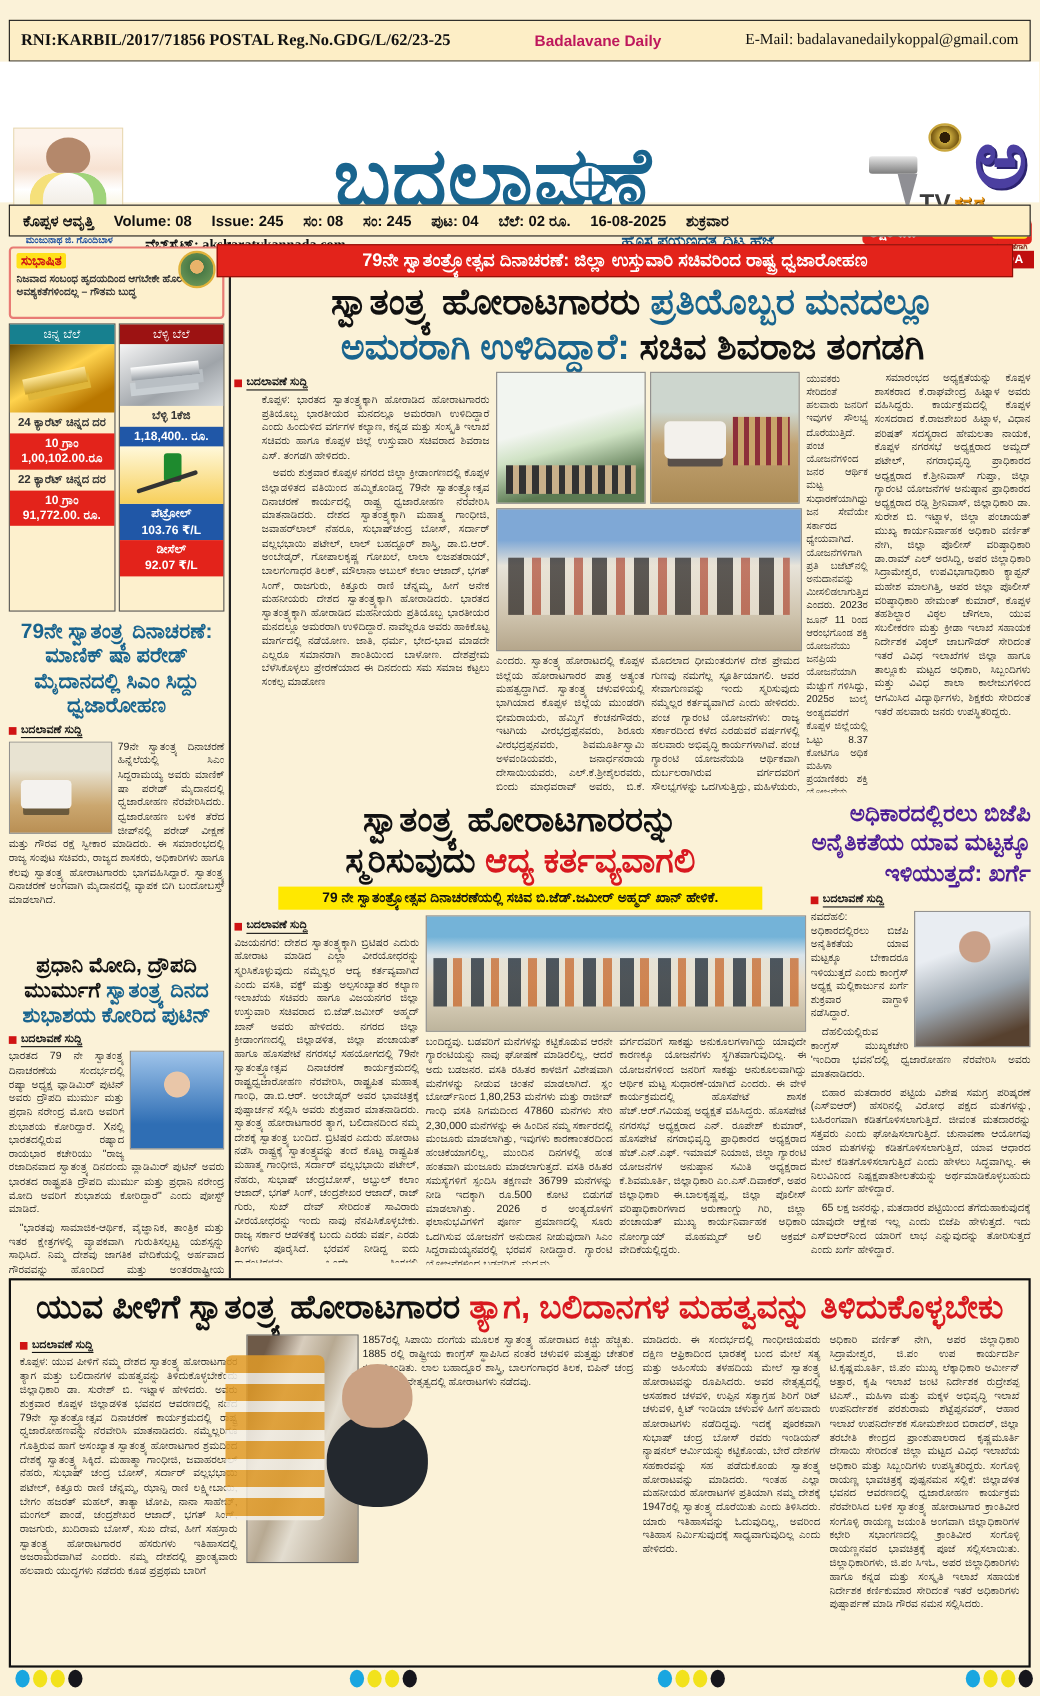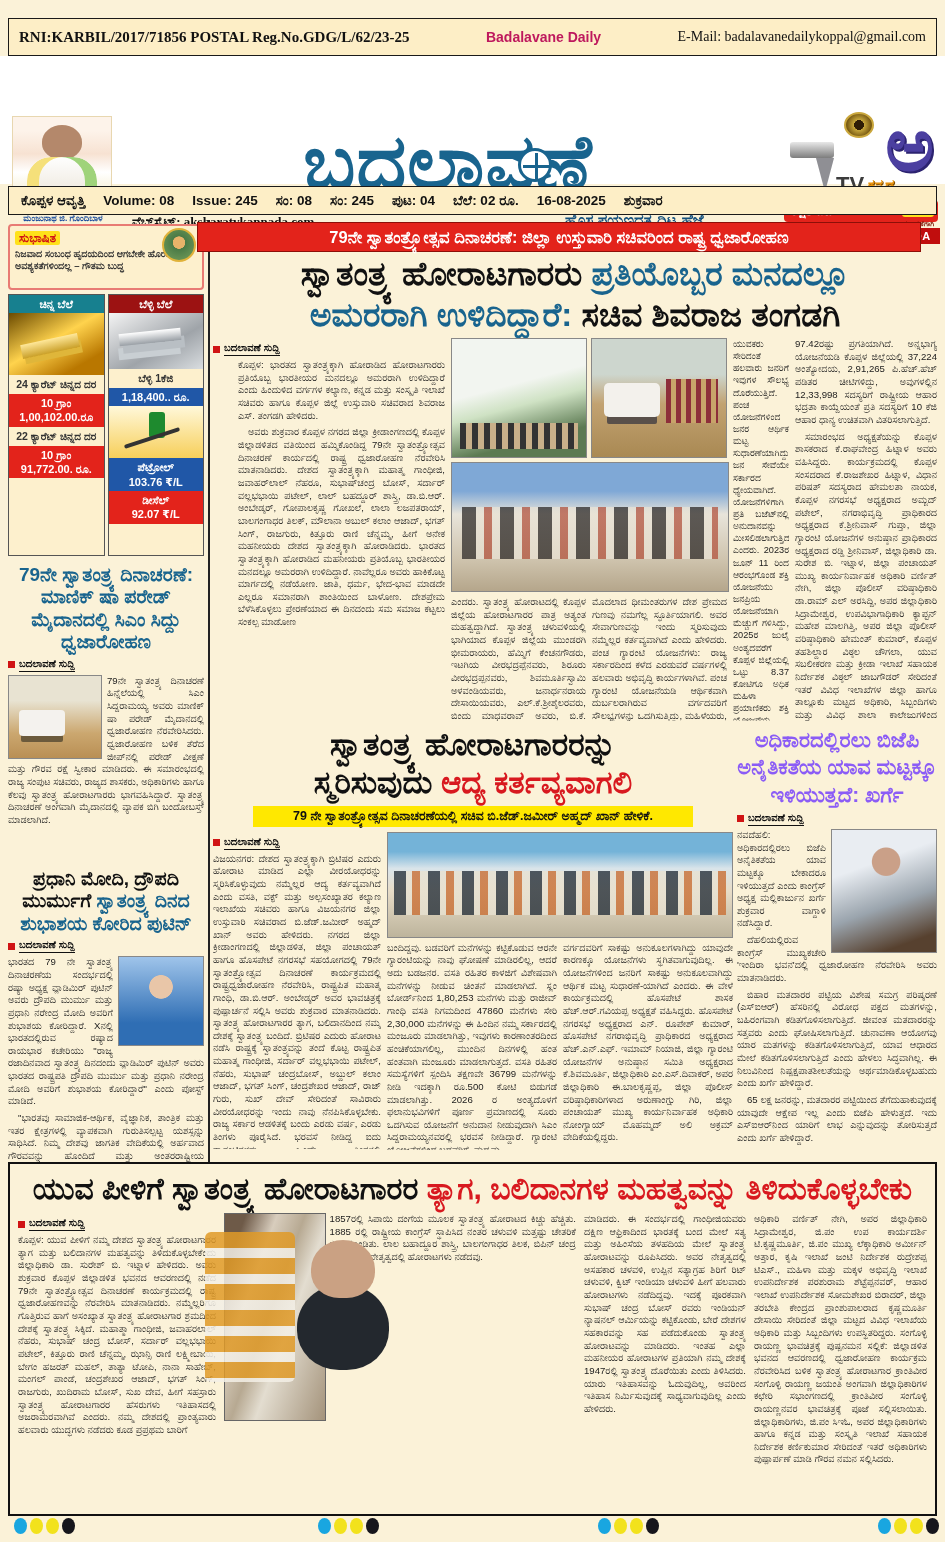--- a/index.html
+++ b/index.html
@@ -42,21 +42,21 @@
   .issueline{left:8px;top:186px;width:929px;height:29px;background:#fdeec6;border:1.5px solid #1a1a1a;display:flex;align-items:center;gap:18px;padding:0 12px;font-size:13.5px;font-weight:bold;color:#111;}
   .sidebar{left:8px;top:220px;width:198px;height:940px;}
   
   .quote{left:0;top:4px;width:196px;height:66px;background:#fdf0cd;border:2px solid #e87b74;border-radius:4px;padding:2px 5px;}
   .quote .label{display:inline-block;background:#ffe11a;color:#d01414;font-weight:bold;font-size:12px;padding:0 4px;border-radius:2px;}
   .quote .buddha{position:absolute;right:6px;top:2px;width:30px;height:30px;border-radius:50%;border:2px solid #e0b23a;background:radial-gradient(circle at 50% 42%,#e8b36a 26%,#4a7a46 28%,#77a05c);}
   .quote .qt{font-size:9.5px;font-weight:bold;color:#333;line-height:1.25;margin-top:2px;}
   
   .rates{left:0;top:74px;width:196px;height:262px;display:flex;gap:3px;}
   .rcol{flex:1;border:1.5px solid #555;background:#fdf0cd;display:flex;flex-direction:column;}
-  .rhead{height:18px;color:#fff;font-size:11px;font-weight:bold;display:flex;align-items:center;justify-content:center;}
+  .rhead{height:18px;color:#fff;font-size:11px;font-weight:normal;display:flex;align-items:center;justify-content:center;}
   .rhead.gold{background:#17808f;}
   .rhead.silver{background:#9c1212;}
   .img-gold{height:62px;background:linear-gradient(150deg,#6b4a00,#ffd34d 45%,#b97700 80%);position:relative;}
   .img-gold::after{content:"";position:absolute;left:12px;top:26px;width:58px;height:14px;background:linear-gradient(#ffe89a,#caa029);transform:rotate(-12deg);box-shadow:2px 6px 0 #dfb63a;}
   .img-silver{height:56px;background:linear-gradient(150deg,#f4f4f4,#9fa4a9 60%,#d9dde0);position:relative;}
   .img-silver::after{content:"";position:absolute;left:10px;top:18px;width:62px;height:12px;background:linear-gradient(#ffffff,#9aa0a6);transform:rotate(-6deg);box-shadow:3px 8px 0 #b9bfc4, -2px 14px 0 #c9cfd3;}
   .img-petrol{height:52px;background:linear-gradient(#fff8da,#f7cf5a);position:relative;}
   .img-petrol::before{content:"";position:absolute;left:40px;top:6px;width:16px;height:26px;background:#1e8a2e;border-radius:3px;}
   .img-petrol::after{content:"";position:absolute;left:14px;top:30px;width:58px;height:4px;background:#333;border-radius:2px;transform:rotate(-18deg);}
   .rlabel{font-size:10.5px;font-weight:bold;color:#333;text-align:center;padding:3px 0;line-height:1.25;}
@@ -104,21 +104,21 @@
   .midhead .red{color:#d8191f;}
   .ystrip{margin:4px auto 0 auto;width:440px;background:#ffe800;color:#111;font-size:12.5px;font-weight:bold;text-align:center;padding:3px 0;}
   .midbody{display:flex;gap:6px;margin-top:5px;height:318px;overflow:hidden;}
   .midc1{width:168px;}
   .midright{flex:1;display:flex;flex-direction:column;gap:4px;}
   .ph-dais{width:100%;height:106px;background:linear-gradient(#74b3d8 18%,#d9e4ea 34%,#e8ddc8 55%,#bdb49c);position:relative;border:1px solid #888;box-sizing:border-box;}
   .ph-dais::after{content:"";position:absolute;left:6px;top:38px;right:6px;height:44px;background:repeating-linear-gradient(90deg,#28323c 0 12px,#e8e2d2 12px 18px,#c96f35 18px 26px,#e8e2d2 26px 34px);opacity:.8;}
   .midcols{display:flex;gap:6px;flex:1;overflow:hidden;}
   .midcols .body{flex:1;}
   .kharge{left:737px;top:726px;width:200px;height:434px;}
-  .khead{font-size:21px;font-weight:bold;color:#8b5cf6;text-align:center;line-height:1.3;}
+  .khead{font-size:21px;font-weight:bold;color:#4c1d95;text-align:right;line-height:1.3;}
   .ph-kharge{width:104px;height:122px;float:right;margin:0 0 3px 5px;background:radial-gradient(circle at 52% 26%,#caa088 13%,transparent 14%),linear-gradient(160deg,#e9edf2 30%,#9aa4ad 60%,#57412f 88%);}
   
   .bottom{left:8px;top:1162px;width:929px;height:354px;border:2px solid #111;background:#fbf2d8;padding:6px 8px;box-sizing:border-box;}
   .bothead{text-align:center;font-size:30px;font-weight:bold;color:#111;line-height:1.1;margin-top:2px;}
   .bothead .red{color:#d8191f;}
   .botbody{display:flex;gap:8px;margin-top:8px;height:280px;overflow:hidden;}
   .bcol1{width:198px;}
   .bcenter{width:352px;display:flex;flex-direction:row;gap:4px;}
   .ph-podium{width:100%;height:208px;background:linear-gradient(110deg,#6e5a48 12%,#d8cdbd 30%,#b7a992 46%,#e3ddd0 60%,#a4937b);position:relative;border:1px solid #666;box-sizing:border-box;}
   .ph-podium::before{content:"";position:absolute;left:86px;top:26px;width:64px;height:58px;border-radius:50% 50% 44% 44%;background:#caa183;box-shadow:0 58px 0 14px #23282e;}
@@ -275,21 +275,20 @@
       </div>
       <div class="ph ph-group"></div>
       <div class="undercols">
         <div class="body">ಎಂದರು. ಸ್ವಾತಂತ್ರ್ಯ ಹೋರಾಟದಲ್ಲಿ ಕೊಪ್ಪಳ ಜಿಲ್ಲೆಯ ಹೋರಾಟಗಾರರ ಪಾತ್ರ ಅತ್ಯಂತ ಮಹತ್ವದ್ದಾಗಿದೆ. ಸ್ವಾತಂತ್ರ್ಯ ಚಳುವಳಿಯಲ್ಲಿ ಭಾಗಿಯಾದ ಕೊಪ್ಪಳ ಜಿಲ್ಲೆಯ ಮುಂಡರಗಿ ಭೀಮರಾಯರು, ಹೆಮ್ಮಿಗೆ ಕೆಂಚನಗೌಡರು, ಇಟಗಿಯ ವೀರಭದ್ರಪ್ಪೆನವರು, ಶಿರೂರು ವೀರಭದ್ರಪ್ಪನವರು, ಶಿವಮೂರ್ತಿಸ್ವಾಮಿ ಅಳವಂಡಿಯವರು, ಜನಾರ್ಧನರಾಯ ದೇಸಾಯಿಯವರು, ಎಲ್.ಕೆ.ಶ್ರೀಶೈಲರವರು, ಬಿಂದು ಮಾಧವರಾವ್ ಅವರು, ಬಿ.ಕೆ. ಪ್ರಾಣೇಶಾಚಾರ್ಯರು, ಮುರಡಿ ಭೀಮಪ್ಪ</div>
         <div class="body">ಮೊದಲಾದ ಧೀಮಂತರುಗಳ ದೇಶ ಪ್ರೇಮದ ಗುಣವು ನಮಗೆಲ್ಲ ಸ್ಫೂರ್ತಿಯಾಗಲಿ. ಅವರ ಸೇವಾಗುಣವನ್ನು ಇಂದು ಸ್ಮರಿಸುವುದು ನಮ್ಮೆಲ್ಲರ ಕರ್ತವ್ಯವಾಗಿದೆ ಎಂದು ಹೇಳಿದರು. ಪಂಚ ಗ್ಯಾರಂಟಿ ಯೋಜನೆಗಳು: ರಾಜ್ಯ ಸರ್ಕಾರದಿಂದ ಕಳೆದ ಎರಡುವರೆ ವರ್ಷಗಳಲ್ಲಿ ಹಲವಾರು ಅಭಿವೃದ್ಧಿ ಕಾರ್ಯಗಳಾಗಿವೆ. ಪಂಚ ಗ್ಯಾರಂಟಿ ಯೋಜನೆಯಡಿ ಆರ್ಥಿಕವಾಗಿ ದುರ್ಬಲರಾಗಿರುವ ವರ್ಗದವರಿಗೆ ಸೌಲಭ್ಯಗಳನ್ನು ಒದಗಿಸುತ್ತಿದ್ದು, ಮಹಿಳೆಯರು, ಪಡಿತರ ಚೀಟಿದಾರರು,</div>
       </div>
     </div>
     <div class="msliver body" style="height:383px;">ಯುವಕರು ಸೇರಿದಂತೆ ಹಲವಾರು ಜನರಿಗೆ ಇವುಗಳ ಸೌಲಭ್ಯ ದೊರೆಯುತ್ತಿದೆ. ಪಂಚ ಯೋಜನೆಗಳಿಂದ ಜನರ ಆರ್ಥಿಕ ಮಟ್ಟ ಸುಧಾರಣೆಯಾಗಿದ್ದು, ಜನ ಸೇವೆಯೇ ಸರ್ಕಾರದ ಧ್ಯೇಯವಾಗಿದೆ. ಯೋಜನೆಗಳಿಗಾಗಿ ಪ್ರತಿ ಬಜೆಟ್‌ನಲ್ಲಿ ಅನುದಾನವನ್ನು ಮೀಸಲಿಡಲಾಗುತ್ತಿದೆ ಎಂದರು. 2023ರ ಜೂನ್ 11 ರಿಂದ ಆರಂಭಗೊಂಡ ಶಕ್ತಿ ಯೋಜನೆಯು ಜನಪ್ರಿಯ ಯೋಜನೆಯಾಗಿ ಮೆಚ್ಚುಗೆ ಗಳಿಸಿದ್ದು, 2025ರ ಜುಲೈ ಅಂತ್ಯದವರೆಗೆ ಕೊಪ್ಪಳ ಜಿಲ್ಲೆಯಲ್ಲಿ ಒಟ್ಟು 8.37 ಕೋಟಿಗೂ ಅಧಿಕ ಮಹಿಳಾ ಪ್ರಯಾಣಿಕರು ಶಕ್ತಿ ಯೋಜನೆಯ ಸದುಪಯೋಗ ಪಡೆದು- ಕೊಂಡಿದ್ದಾರೆ. ಇದಕ್ಕಾಗಿ ಒಟ್ಟು 303.45 ಕೋಟಿ ರೂ. ವೆಚ್ಚ ಮಾಡಲಾಗಿದೆ. ಗೃಹಜ್ಯೋತಿ ಯೋಜನೆಯಡಿ 2025ರ ಜೂನ್ 30 ರವರೆಗೆ ಕೊಪ್ಪಳ ಜಿಲ್ಲಾ ವ್ಯಾಪ್ತಿಯಲ್ಲಿ ಗೃಹ ಜ್ಯೋತಿ ಯೋಜನೆಯಲ್ಲಿ ಒಟ್ಟು 2,83,988 ಗ್ರಾಹಕರ ಪೈಕಿ 2,76,653 ಫಲಾನುಭವಿಗಳು ನೋಂದಾಯಿಸಿದ್ದು, ಶೇ</div>
     <div class="mcol4">
       <div class="body" style="height:383px;">
-        <p class="noind">97.42ರಷ್ಟು ಪ್ರಗತಿಯಾಗಿದೆ. ಅನ್ನಭಾಗ್ಯ ಯೋಜನೆಯಡಿ ಕೊಪ್ಪಳ ಜಿಲ್ಲೆಯಲ್ಲಿ 37,224 ಅಂತ್ಯೋದಯ, 2,91,265 ಪಿ.ಹೆಚ್.ಹೆಚ್ ಪಡಿತರ ಚೀಟಿಗಳಿದ್ದು, ಅವುಗಳಲ್ಲಿನ 12,33,998 ಸದಸ್ಯರಿಗೆ ರಾಷ್ಟ್ರೀಯ ಆಹಾರ ಭದ್ರತಾ ಕಾಯ್ದೆಯಂತೆ ಪ್ರತಿ ಸದಸ್ಯರಿಗೆ 10 ಕೆಜಿ ಆಹಾರ ಧಾನ್ಯ ಉಚಿತವಾಗಿ ವಿತರಿಸಲಾಗುತ್ತಿದೆ.</p>
         <p>ಸಮಾರಂಭದ ಅಧ್ಯಕ್ಷತೆಯನ್ನು ಕೊಪ್ಪಳ ಶಾಸಕರಾದ ಕೆ.ರಾಘವೇಂದ್ರ ಹಿಟ್ನಾಳ ಅವರು ವಹಿಸಿದ್ದರು. ಕಾರ್ಯಕ್ರಮದಲ್ಲಿ ಕೊಪ್ಪಳ ಸಂಸದರಾದ ಕೆ.ರಾಜಶೇಖರ ಹಿಟ್ನಾಳ, ವಿಧಾನ ಪರಿಷತ್ ಸದಸ್ಯರಾದ ಹೇಮಲತಾ ನಾಯಕ, ಕೊಪ್ಪಳ ನಗರಸಭೆ ಅಧ್ಯಕ್ಷರಾದ ಅಮ್ಜದ್ ಪಟೇಲ್, ನಗರಾಭಿವೃದ್ಧಿ ಪ್ರಾಧಿಕಾರದ ಅಧ್ಯಕ್ಷರಾದ ಕೆ.ಶ್ರೀನಿವಾಸ್ ಗುಪ್ತಾ, ಜಿಲ್ಲಾ ಗ್ಯಾರಂಟಿ ಯೋಜನೆಗಳ ಅನುಷ್ಠಾನ ಪ್ರಾಧಿಕಾರದ ಅಧ್ಯಕ್ಷರಾದ ರಡ್ಡಿ ಶ್ರೀನಿವಾಸ್, ಜಿಲ್ಲಾಧಿಕಾರಿ ಡಾ. ಸುರೇಶ ಬಿ. ಇಟ್ನಾಳ, ಜಿಲ್ಲಾ ಪಂಚಾಯತ್ ಮುಖ್ಯ ಕಾರ್ಯನಿರ್ವಾಹಕ ಅಧಿಕಾರಿ ವರ್ಣಿತ್ ನೇಗಿ, ಜಿಲ್ಲಾ ಪೊಲೀಸ್ ವರಿಷ್ಠಾಧಿಕಾರಿ ಡಾ.ರಾಮ್ ಎಲ್ ಅರಸಿದ್ದಿ, ಅಪರ ಜಿಲ್ಲಾಧಿಕಾರಿ ಸಿದ್ರಾಮೇಶ್ವರ, ಉಪವಿಭಾಗಾಧಿಕಾರಿ ಕ್ಯಾಪ್ಟನ್ ಮಹೇಶ ಮಾಲಗಿತ್ತಿ, ಅಪರ ಜಿಲ್ಲಾ ಪೊಲೀಸ್ ವರಿಷ್ಠಾಧಿಕಾರಿ ಹೇಮಂತ್ ಕುಮಾರ್, ಕೊಪ್ಪಳ ತಹಶಿಲ್ದಾರ ವಿಠ್ಠಲ ಚೌಗಲಾ, ಯುವ ಸಬಲೀಕರಣ ಮತ್ತು ಕ್ರೀಡಾ ಇಲಾಖೆ ಸಹಾಯಕ ನಿರ್ದೇಶಕ ವಿಠ್ಠಲ್ ಜಾಬಗೌಡರ್ ಸೇರಿದಂತೆ ಇತರೆ ವಿವಿಧ ಇಲಾಖೆಗಳ ಜಿಲ್ಲಾ ಹಾಗೂ ತಾಲ್ಲೂಕು ಮಟ್ಟದ ಅಧಿಕಾರಿ, ಸಿಬ್ಬಂದಿಗಳು ಮತ್ತು ವಿವಿಧ ಶಾಲಾ ಕಾಲೇಜುಗಳಿಂದ ಆಗಮಿಸಿದ ವಿದ್ಯಾರ್ಥಿಗಳು, ಶಿಕ್ಷಕರು ಸೇರಿದಂತೆ ಇತರೆ ಹಲವಾರು ಜನರು ಉಪಸ್ಥಿತರಿದ್ದರು.</p>
       </div>
     </div>
   </div>
 
   <article class="abs middle">
     <div class="midhead">
       <span>ಸ್ವಾತಂತ್ರ್ಯ ಹೋರಾಟಗಾರರನ್ನು</span><br>
       <span>ಸ್ಮರಿಸುವುದು </span><span class="red">ಆದ್ಯ ಕರ್ತವ್ಯವಾಗಲಿ</span>
     </div>

